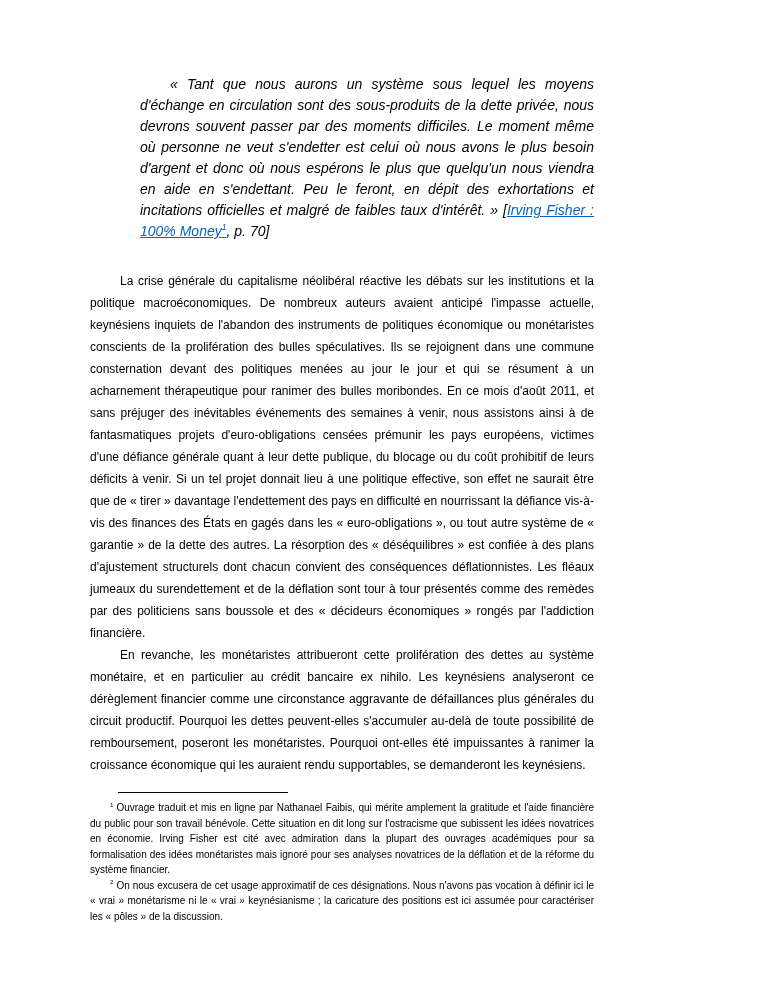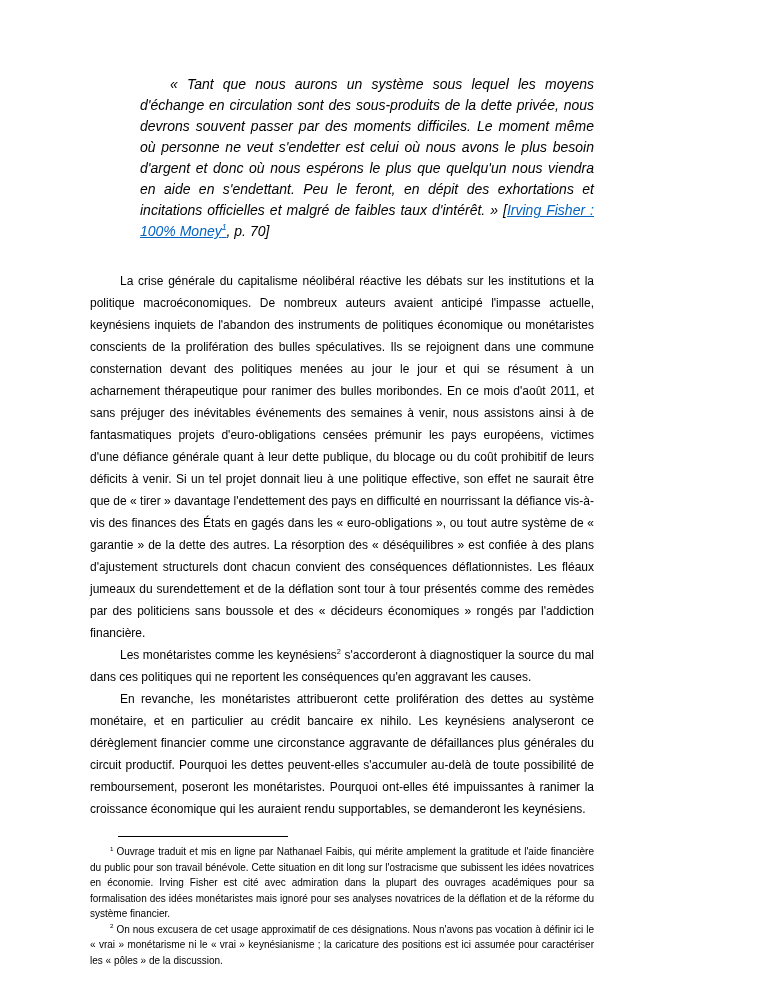--- a/index.html
+++ b/index.html
@@ -68,21 +68,20 @@
 </style>
 </head>
 <body>
 
 <div class="page">
 
   <p class="quote"><span>« Tant que nous aurons un système sous lequel les moyens d'échange en circulation sont des sous-produits de la dette privée, nous devrons souvent passer par des moments difficiles. Le moment même où personne ne veut s'endetter est celui où nous avons le plus besoin d'argent et donc où nous espérons le plus que quelqu'un nous viendra en aide en s'endettant. Peu le feront, en dépit des exhortations et incitations officielles et malgré de faibles taux d'intérêt. » [</span><a class="quote-link"><span>Irving Fisher : 100% Money</span><sup>1</sup></a><span>, p. 70]</span></p>
 
   <div class="body-text">
     <p>La crise générale du capitalisme néolibéral réactive les débats sur les institutions et la politique macroéconomiques. De nombreux auteurs avaient anticipé l'impasse actuelle, keynésiens inquiets de l'abandon des instruments de politiques économique ou monétaristes conscients de la prolifération des bulles spéculatives. Ils se rejoignent dans une commune consternation devant des politiques menées au jour le jour et qui se résument à un acharnement thérapeutique pour ranimer des bulles moribondes. En ce mois d'août 2011, et sans préjuger des inévitables événements des semaines à venir, nous assistons ainsi à de fantasmatiques projets d'euro-obligations censées prémunir les pays européens, victimes d'une défiance générale quant à leur dette publique, du blocage ou du coût prohibitif de leurs déficits à venir. Si un tel projet donnait lieu à une politique effective, son effet ne saurait être que de « tirer » davantage l'endettement des pays en difficulté en nourrissant la défiance vis-à-vis des finances des États en gagés dans les « euro-obligations », ou tout autre système de « garantie » de la dette des autres. La résorption des « déséquilibres » est confiée à des plans d'ajustement structurels dont chacun convient des conséquences déflationnistes. Les fléaux jumeaux du surendettement et de la déflation sont tour à tour présentés comme des remèdes par des politiciens sans boussole et des « décideurs économiques » rongés par l'addiction financière.</p>
-    <p><span>Les monétaristes comme les keynésiens</span><sup>2</sup><span> s'accorderont à diagnostiquer la source du mal dans ces politiques qui ne reportent les conséquences qu'en aggravant les causes.</span></p>
     <p>En revanche, les monétaristes attribueront cette prolifération des dettes au système monétaire, et en particulier au crédit bancaire ex nihilo. Les keynésiens analyseront ce dérèglement financier comme une circonstance aggravante de défaillances plus générales du circuit productif. Pourquoi les dettes peuvent-elles s'accumuler au-delà de toute possibilité de remboursement, poseront les monétaristes. Pourquoi ont-elles été impuissantes à ranimer la croissance économique qui les auraient rendu supportables, se demanderont les keynésiens.</p>
   </div>
 
   <div class="footnotes">
     <div class="fn-sep"></div>
     <p class="footnote"><sup>1</sup><span>Ouvrage traduit et mis en ligne par Nathanael Faibis, qui mérite amplement la gratitude et l'aide financière du public pour son travail bénévole. Cette situation en dit long sur l'ostracisme que subissent les idées novatrices en économie. Irving Fisher est cité avec admiration dans la plupart des ouvrages académiques pour sa formalisation des idées monétaristes mais ignoré pour ses analyses novatrices de la déflation et de la réforme du système financier.</span></p>
     <p class="footnote"><sup>2</sup><span>On nous excusera de cet usage approximatif de ces désignations. Nous n'avons pas vocation à définir ici le « vrai » monétarisme ni le « vrai » keynésianisme ; la caricature des positions est ici assumée pour caractériser les « pôles » de la discussion.</span></p>
   </div>
 
 </div>

